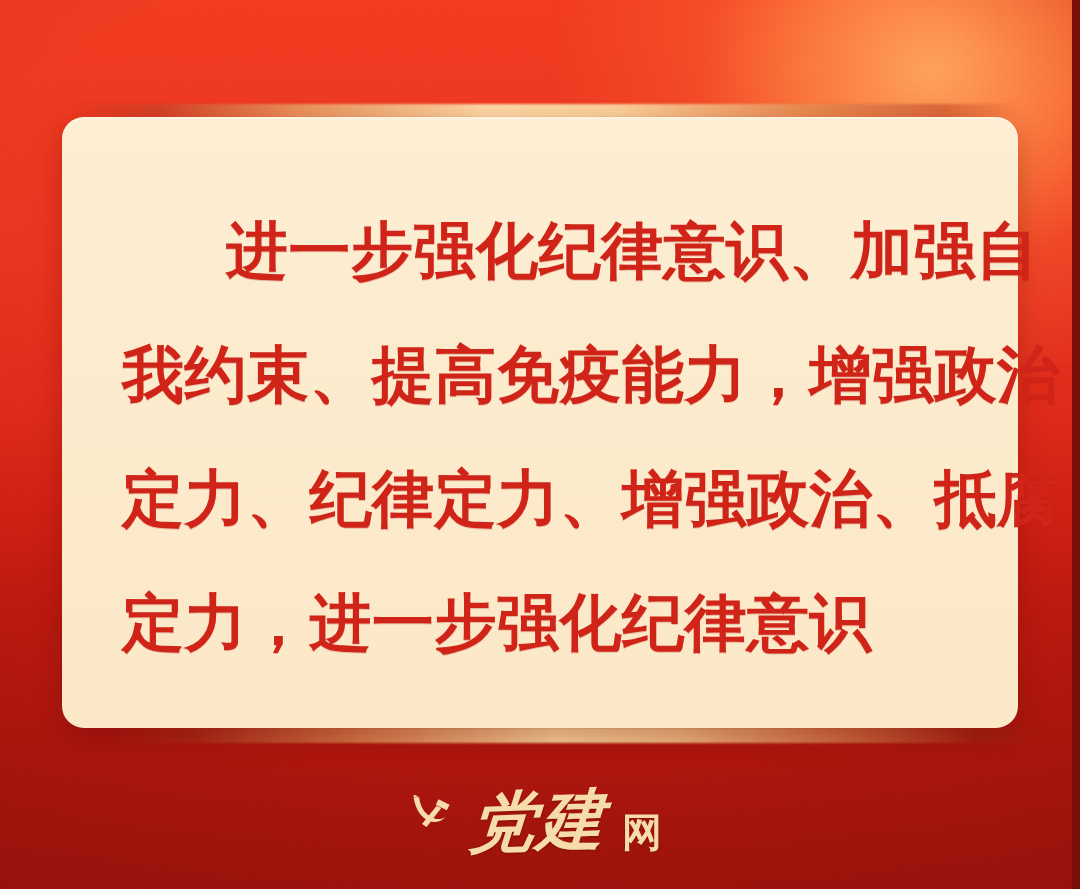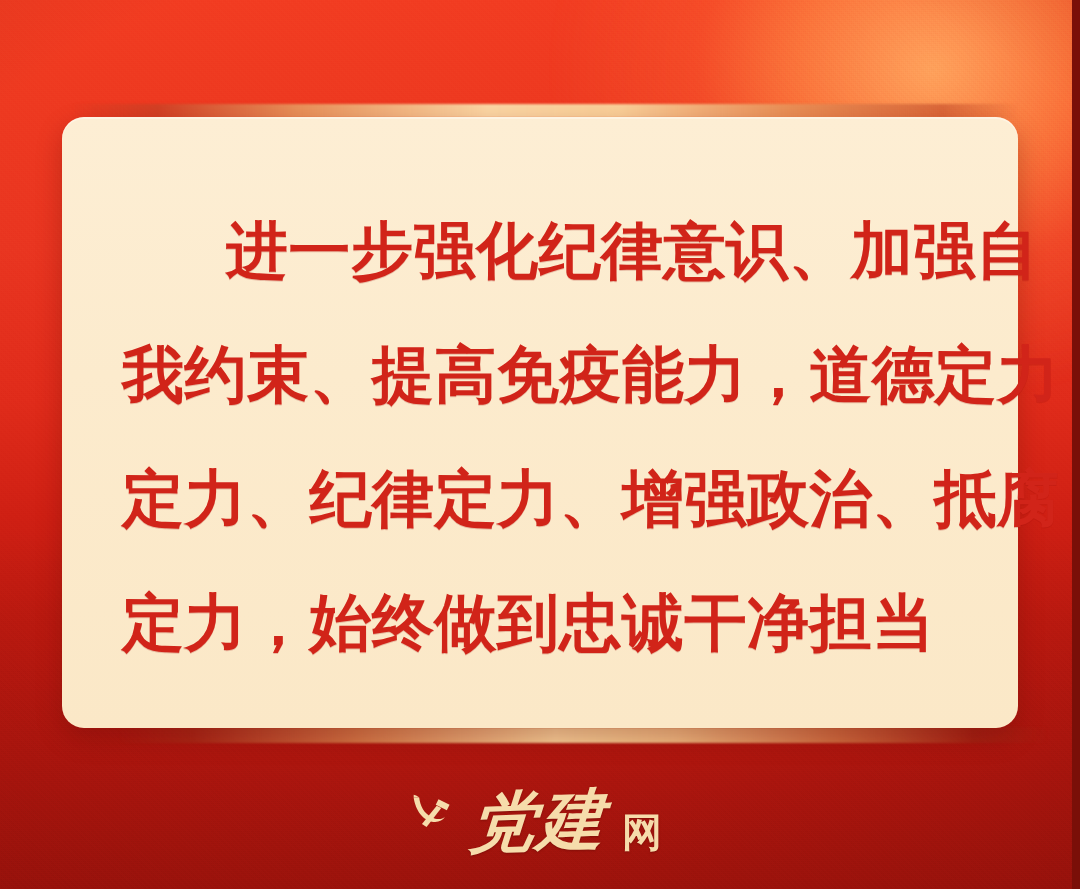--- a/index.html
+++ b/index.html
@@ -202,23 +202,23 @@
   <div class="bg-glow-bottom"></div>
   <div class="bg-vignette"></div>
   <div class="bg-noise"></div>
 
   <div class="gold-strip gold-strip-top"></div>
   <div class="gold-strip gold-strip-bottom"></div>
 
   <div class="card">
     <div class="quote">
       <span class="line indent">进一步强化纪律意识、加强自</span>
-      <span class="line">我约束、提高免疫能力，道德定力</span>
+      <span class="line">我约束、提高免疫能力，增强政治</span>
       <span class="line">定力、纪律定力、增强政治、抵腐</span>
-      <span class="line">定力，始终做到忠诚干净担当</span>
+      <span class="line">定力，进一步强化纪律意识</span>
     </div>
   </div>
 
   <div class="logo">
     <svg class="logo-emblem" viewBox="0 0 100 100" aria-hidden="true">
       <g fill="#F6DCAB">
 
         <path d="M8 14 C8 14 12 52 40 64 C56 71 70 66 76 56 C70 62 58 63 47 57 C30 48 22 32 20 14 Z"></path>
 
         <path d="M8 14 L20 14 C20 14 16 10 8 8 Z"></path>

